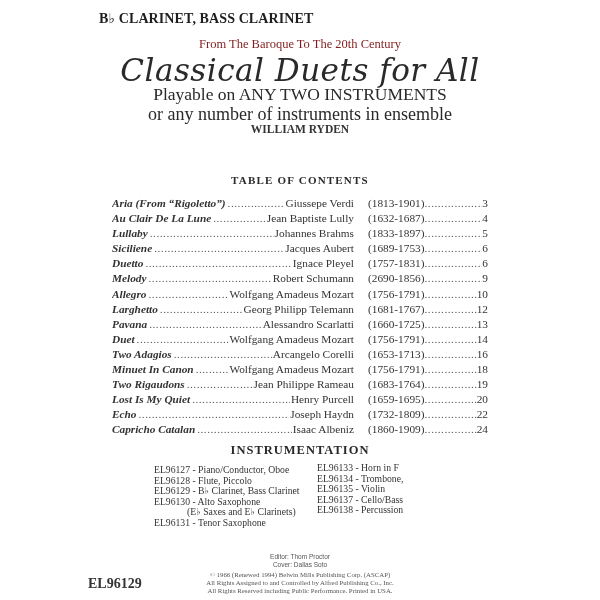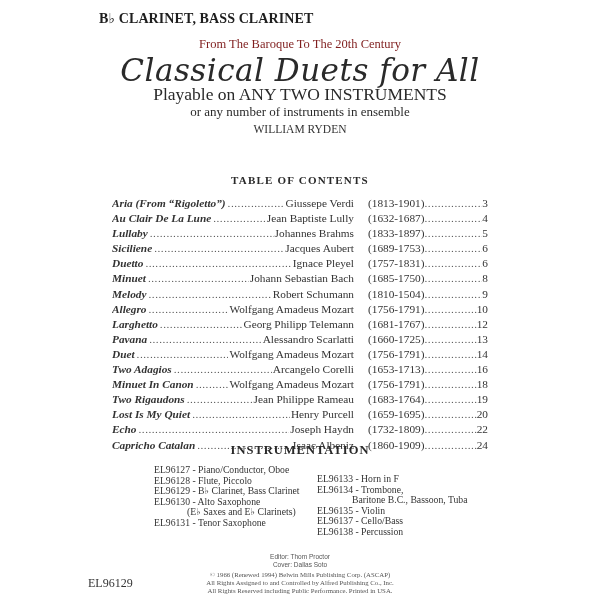--- a/index.html
+++ b/index.html
@@ -4,46 +4,46 @@
 <style>
   html, body { margin:0; padding:0; background:#ffffff; }
   body { width:600px; height:600px; position:relative; overflow:hidden;
          font-family:"Liberation Serif", "DejaVu Serif", serif; color:#222; }
   .abs { position:absolute; }
   .header-inst { left:99px; top:10px; font-size:14px; font-weight:bold; letter-spacing:0.1px; color:#1e1e1e; }
   .subtitle { left:0; width:600px; top:37px; text-align:center; font-size:12.5px; color:#7f1d1d; }
   .title { left:0; width:600px; top:52px; text-align:center; font-size:31px; font-style:italic;
            font-family:"DejaVu Serif", "Liberation Serif", serif; color:#2a2a2a; letter-spacing:0.5px; }
   .playable { left:0; width:600px; top:84px; text-align:center; font-size:17.5px; color:#2a2a2a; }
-  .ensemble { left:0; width:600px; top:104px; text-align:center; font-size:13px; color:#2a2a2a; }
-  .author { left:0; width:600px; top:123px; text-align:center; font-size:11.5px; color:#333; }
+  .ensemble { left:0; width:600px; top:104px; text-align:center; font-size:18px; color:#2a2a2a; }
+  .author { left:0; width:600px; top:123px; text-align:center; font-size:11.5px; color:#333;font-weight:bold; }
   .toc-heading { left:0; width:600px; top:174px; text-align:center; font-size:11px; font-weight:bold;
                  letter-spacing:1.2px; color:#2a2a2a; }
   .toc { left:112px; top:196px; width:376px; }
   .toc-row { position:relative; height:15.1px; font-size:11.3px; line-height:15px; white-space:nowrap; }
   .toc-left { position:absolute; left:0; width:242px; overflow:hidden; display:flex; }
   .toc-title { font-style:italic; font-weight:bold; color:#333; flex:0 0 auto; padding-right:2px; }
   .dots { flex:1 1 auto; overflow:hidden; color:#555; letter-spacing:0.5px; }
   .dots::after { content:"................................................................................................................................"; }
   .toc-composer { flex:0 0 auto; color:#333; padding-left:1px; }
   .toc-right { position:absolute; left:256px; width:120px; display:flex; }
   .toc-dates { flex:0 0 auto; color:#333; }
   .toc-page { flex:0 0 auto; color:#333; }
   .instr-heading { left:0; width:600px; top:443px; text-align:center; font-size:12.5px; font-weight:bold;
                    letter-spacing:1px; color:#2a2a2a; }
   .instr-col { font-size:9.7px; line-height:10.5px; color:#333; }
   .instr-col .row { white-space:nowrap; }
   .instr-col .indent { padding-left:33px; }
   .instr-left { left:154px; top:465px; }
-  .instr-right { left:317px; top:474px; }
+  .instr-right { left:317px; top:463px; }
   .instr-right .indent { padding-left:35px; }
   .credits { left:0; width:600px; top:553px; text-align:center; font-family:"Liberation Sans", sans-serif;
              font-size:6.5px; line-height:7.5px; color:#555; }
   .copyright { left:0; width:600px; top:571px; text-align:center; font-size:6.8px; line-height:7.8px; color:#555; }
-  .catalog { left:88px; top:576px; font-size:12px; font-weight:normal; color:#333; }
+  .catalog { left:88px; top:576px; font-size:14px; font-weight:bold; color:#333; }
 </style>
 </head>
 <body>
 
 <div class="abs header-inst">B♭ CLARINET, BASS CLARINET</div>
 <div class="abs subtitle">From The Baroque To The 20th Century</div>
 <div class="abs title">Classical Duets for All</div>
 <div class="abs playable">Playable on ANY TWO INSTRUMENTS</div>
 <div class="abs ensemble">or any number of instruments in ensemble</div>
 <div class="abs author">WILLIAM RYDEN</div>
@@ -105,38 +105,26 @@
         <span class="toc-composer">Ignace Pleyel</span>
       </div>
       <div class="toc-right">
         <span class="toc-dates">(1757-1831)</span>
         <span class="dots"></span>
         <span class="toc-page">6</span>
       </div>
     </div>
     <div class="toc-row">
       <div class="toc-left">
-        <span class="toc-title">Minuet</span>
-        <span class="dots"></span>
-        <span class="toc-composer">Johann Sebastian Bach</span>
-      </div>
-      <div class="toc-right">
-        <span class="toc-dates">(1685-1750)</span>
-        <span class="dots"></span>
-        <span class="toc-page">8</span>
-      </div>
-    </div>
-    <div class="toc-row">
-      <div class="toc-left">
         <span class="toc-title">Melody</span>
         <span class="dots"></span>
         <span class="toc-composer">Robert Schumann</span>
       </div>
       <div class="toc-right">
-        <span class="toc-dates">(1810-1504)</span>
+        <span class="toc-dates">(2690-1856)</span>
         <span class="dots"></span>
         <span class="toc-page">9</span>
       </div>
     </div>
     <div class="toc-row">
       <div class="toc-left">
         <span class="toc-title">Allegro</span>
         <span class="dots"></span>
         <span class="toc-composer">Wolfgang Amadeus Mozart</span>
       </div>
@@ -261,21 +249,20 @@
     <div class="row">EL96127 - Piano/Conductor, Oboe</div>
     <div class="row">EL96128 - Flute, Piccolo</div>
     <div class="row">EL96129 - B♭ Clarinet, Bass Clarinet</div>
     <div class="row">EL96130 - Alto Saxophone</div>
     <div class="row indent">(E♭ Saxes and  E♭ Clarinets)</div>
     <div class="row">EL96131 - Tenor Saxophone</div>
   </div>
 <div class="abs instr-col instr-right" id="instr-right">
     <div class="row">EL96133 - Horn in F</div>
     <div class="row">EL96134 - Trombone,</div>
-    <div class="row indent">Baritone B.C., Bassoon, Tuba</div>
     <div class="row">EL96135 - Violin</div>
     <div class="row">EL96137 - Cello/Bass</div>
     <div class="row">EL96138 - Percussion</div>
   </div>
 
 <div class="abs credits">
   <div>Editor: Thom Proctor</div>
   <div>Cover: Dallas Soto</div>
 </div>
 <div class="abs copyright">

